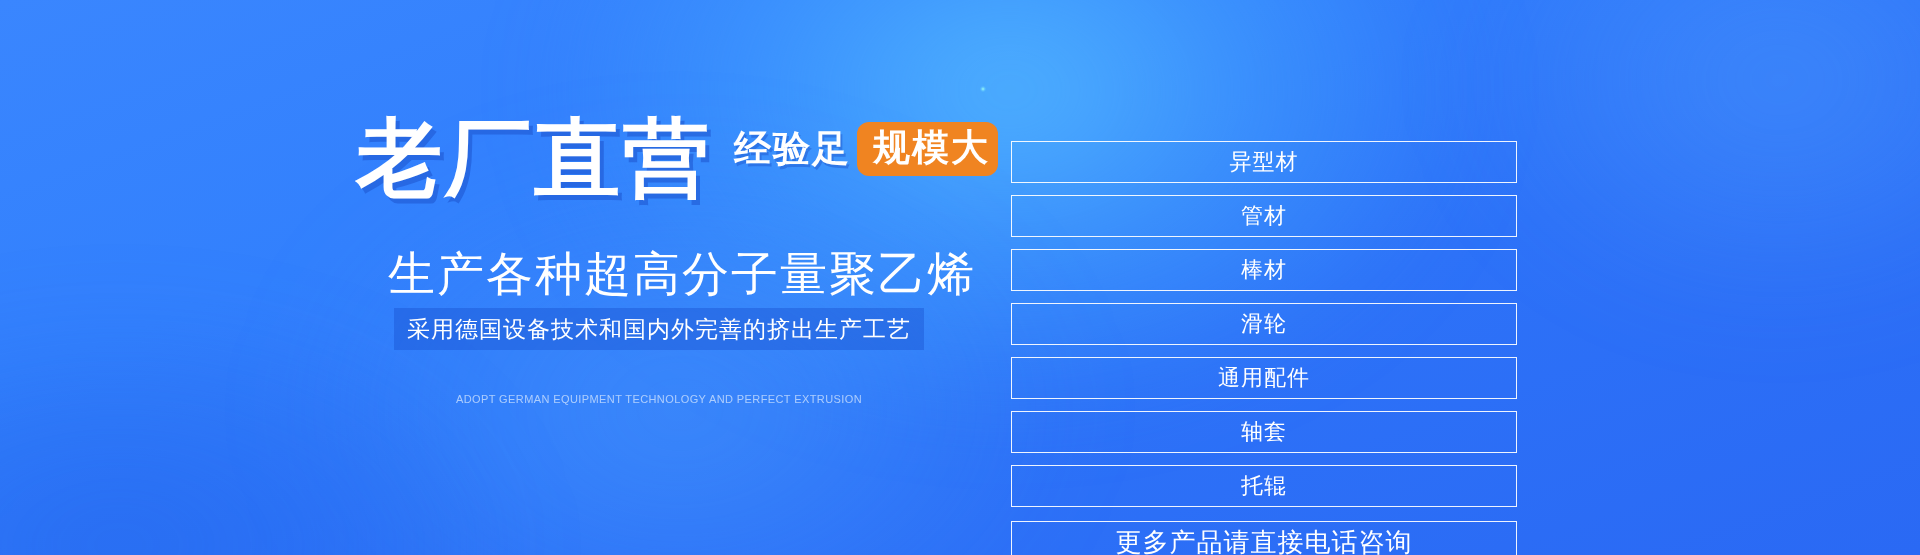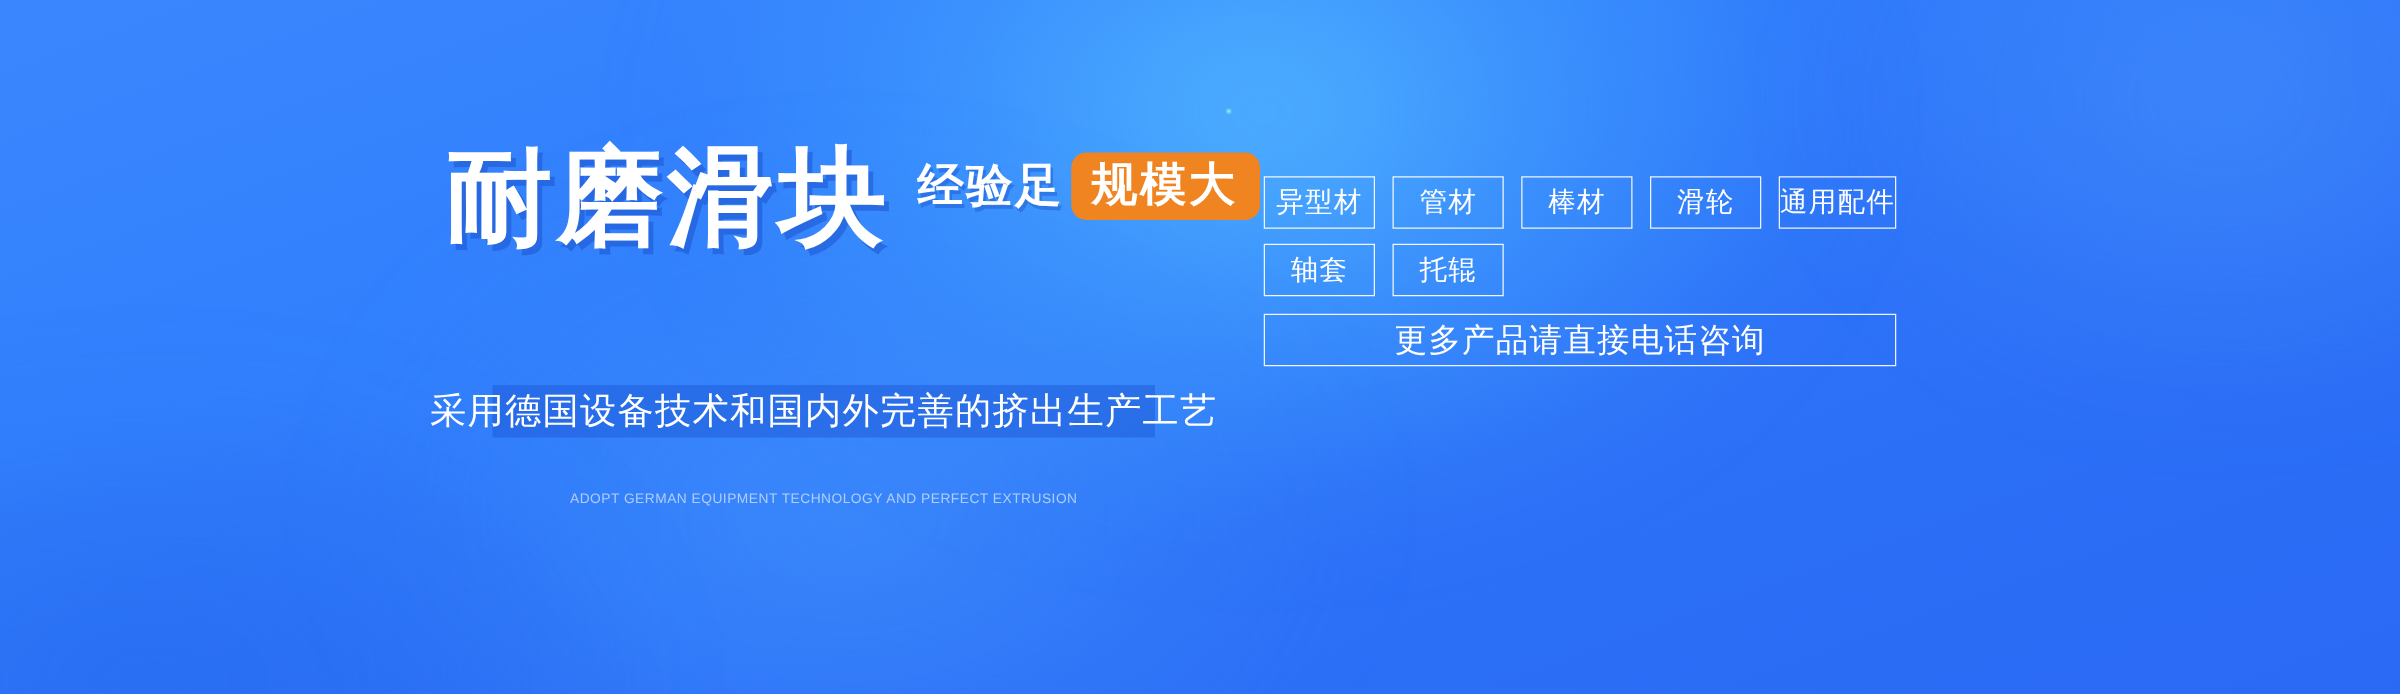--- a/index.html
+++ b/index.html
@@ -127,21 +127,21 @@
 
   .badge-accent {
     font-size: 37px;
     line-height: 42px;
     font-weight: bold;
     color: #ffffff;
     letter-spacing: 2px;
     white-space: nowrap;
     background: #f08421;
     border-radius: 12px;
-    padding: 5px 18px 7px 16px;
+    padding: 5px 8px 7px 16px;
   }
 
   .subhead {
     position: absolute;
     left: 388px;
     top: 247px;
     font-size: 47px;
     line-height: 54px;
     font-weight: normal;
     color: #ffffff;
@@ -155,21 +155,21 @@
     top: 308px;
     width: 530px;
     height: 42px;
     background: rgba(24,82,208,0.42);
     display: flex;
     align-items: center;
     justify-content: center;
   }
 
   .tagline-bar-text {
-    font-size: 29px;
+    font-size: 23px;
     line-height: 26px;
     color: #ffffff;
     letter-spacing: 1px;
     white-space: nowrap;
   }
 
   .subtitle-en {
     position: absolute;
     left: 394px;
     top: 391px;
@@ -185,21 +185,21 @@
   
   .product-panel {
     position: absolute;
     left: 1011px;
     top: 141px;
     width: 506px;
   }
 
   .product-grid {
     display: grid;
-    grid-template-columns: 1fr 1fr 1fr 1fr 1fr;
+    grid-template-columns: 1fr;
     gap: 12px 14px;
   }
 
   .product-chip {
     height: 42px;
     border: 1px solid rgba(255,255,255,0.92);
     background: transparent;
     display: flex;
     align-items: center;
     justify-content: center;
@@ -234,28 +234,29 @@
 
   <div class="glow-primary"></div>
   <div class="glow-secondary"></div>
   <div class="glow-left-bottom"></div>
   <div class="glow-corner-tr"></div>
   <div class="sparkle"></div>
 
   <div class="copy">
 
     <div class="headline-row">
-      <div class="headline-main">耐磨滑块</div>
+      <div class="headline-main">老厂直营</div>
 
       <div class="headline-badges">
         <div class="badge-plain">经验足</div>
         <div class="badge-accent">规模大</div>
       </div>
     </div>
 
+    <div class="subhead">生产各种超高分子量聚乙烯</div>
 
     <div class="tagline-bar">
       <span class="tagline-bar-text">采用德国设备技术和国内外完善的挤出生产工艺</span>
     </div>
 
     <div class="subtitle-en">
       <div>ADOPT GERMAN EQUIPMENT TECHNOLOGY AND PERFECT EXTRUSION</div>
     </div>
 
   </div>

